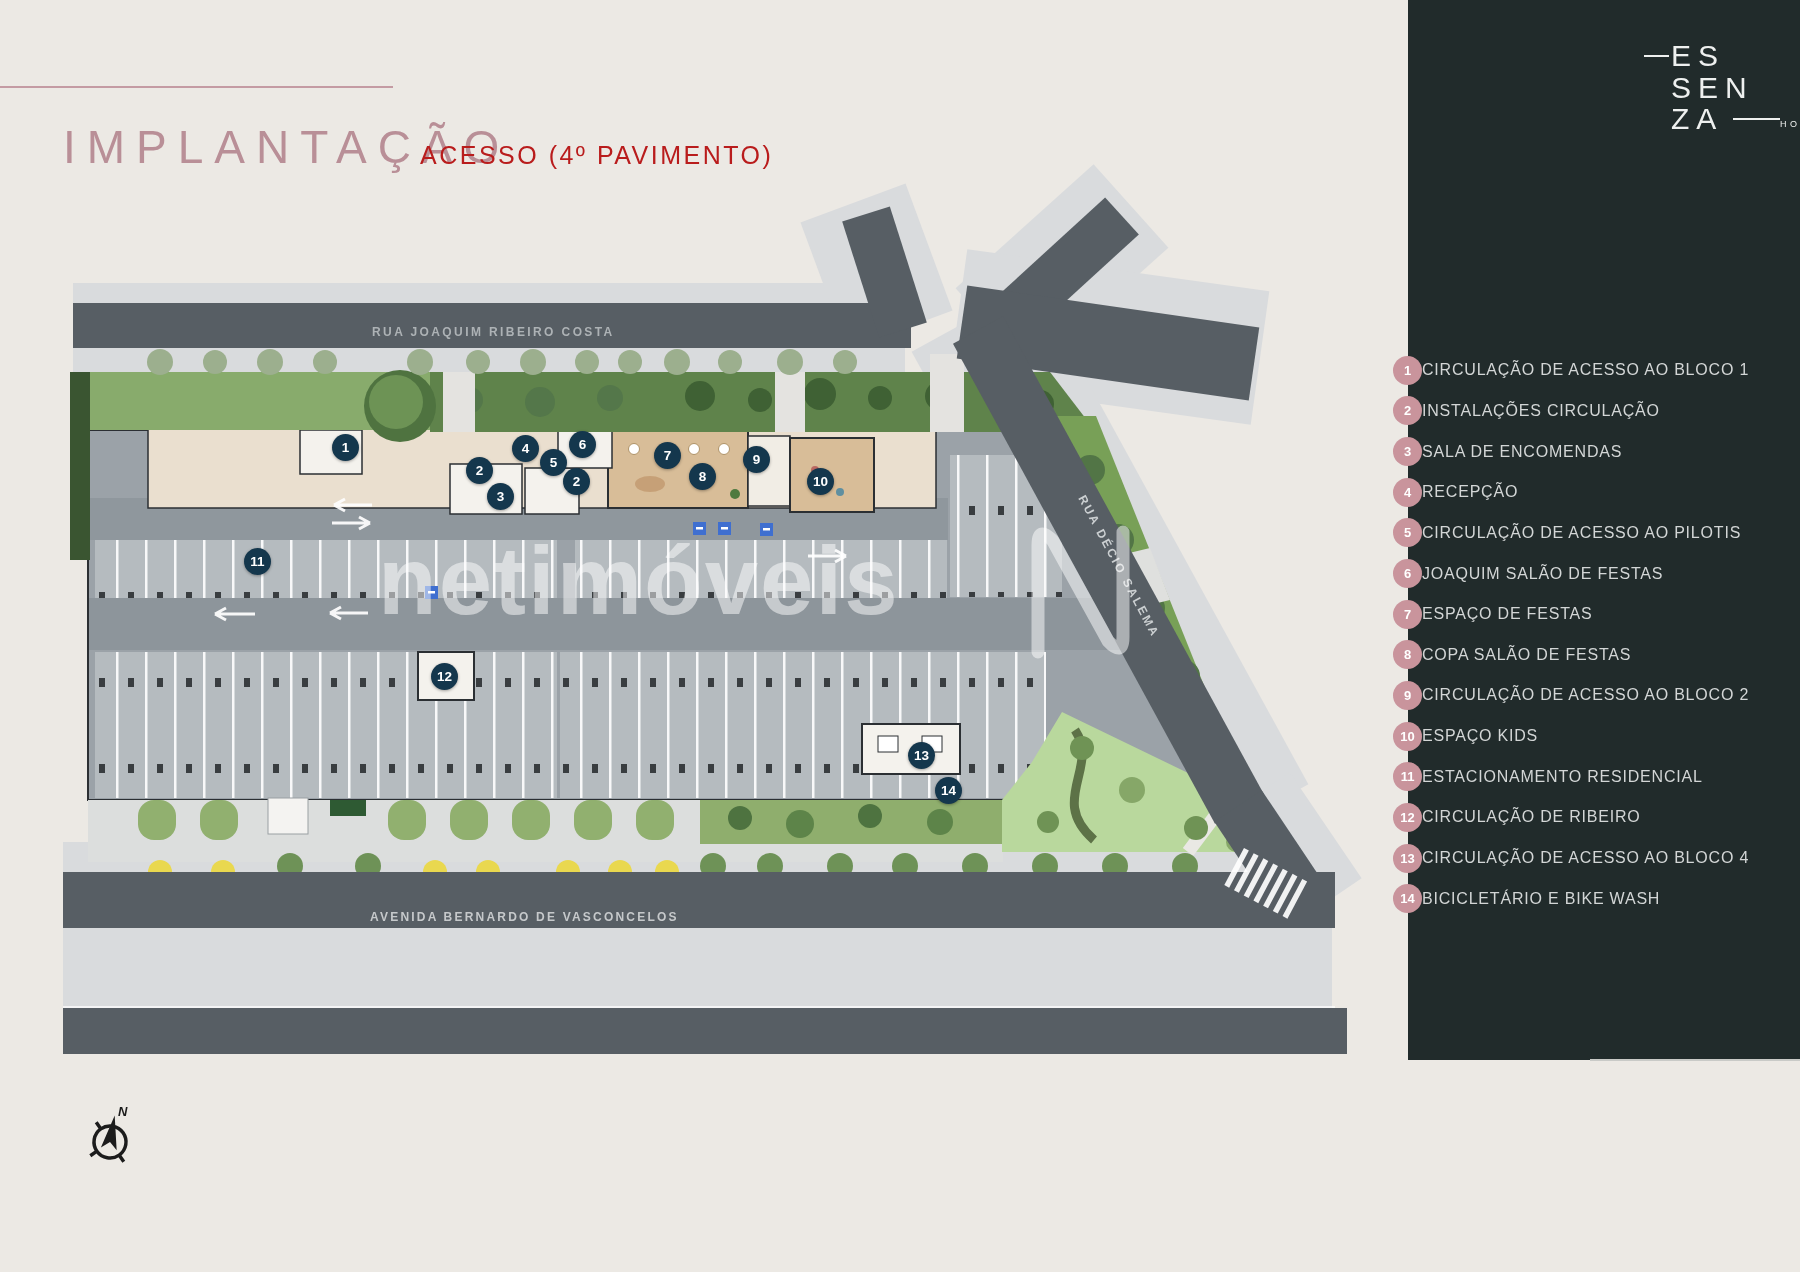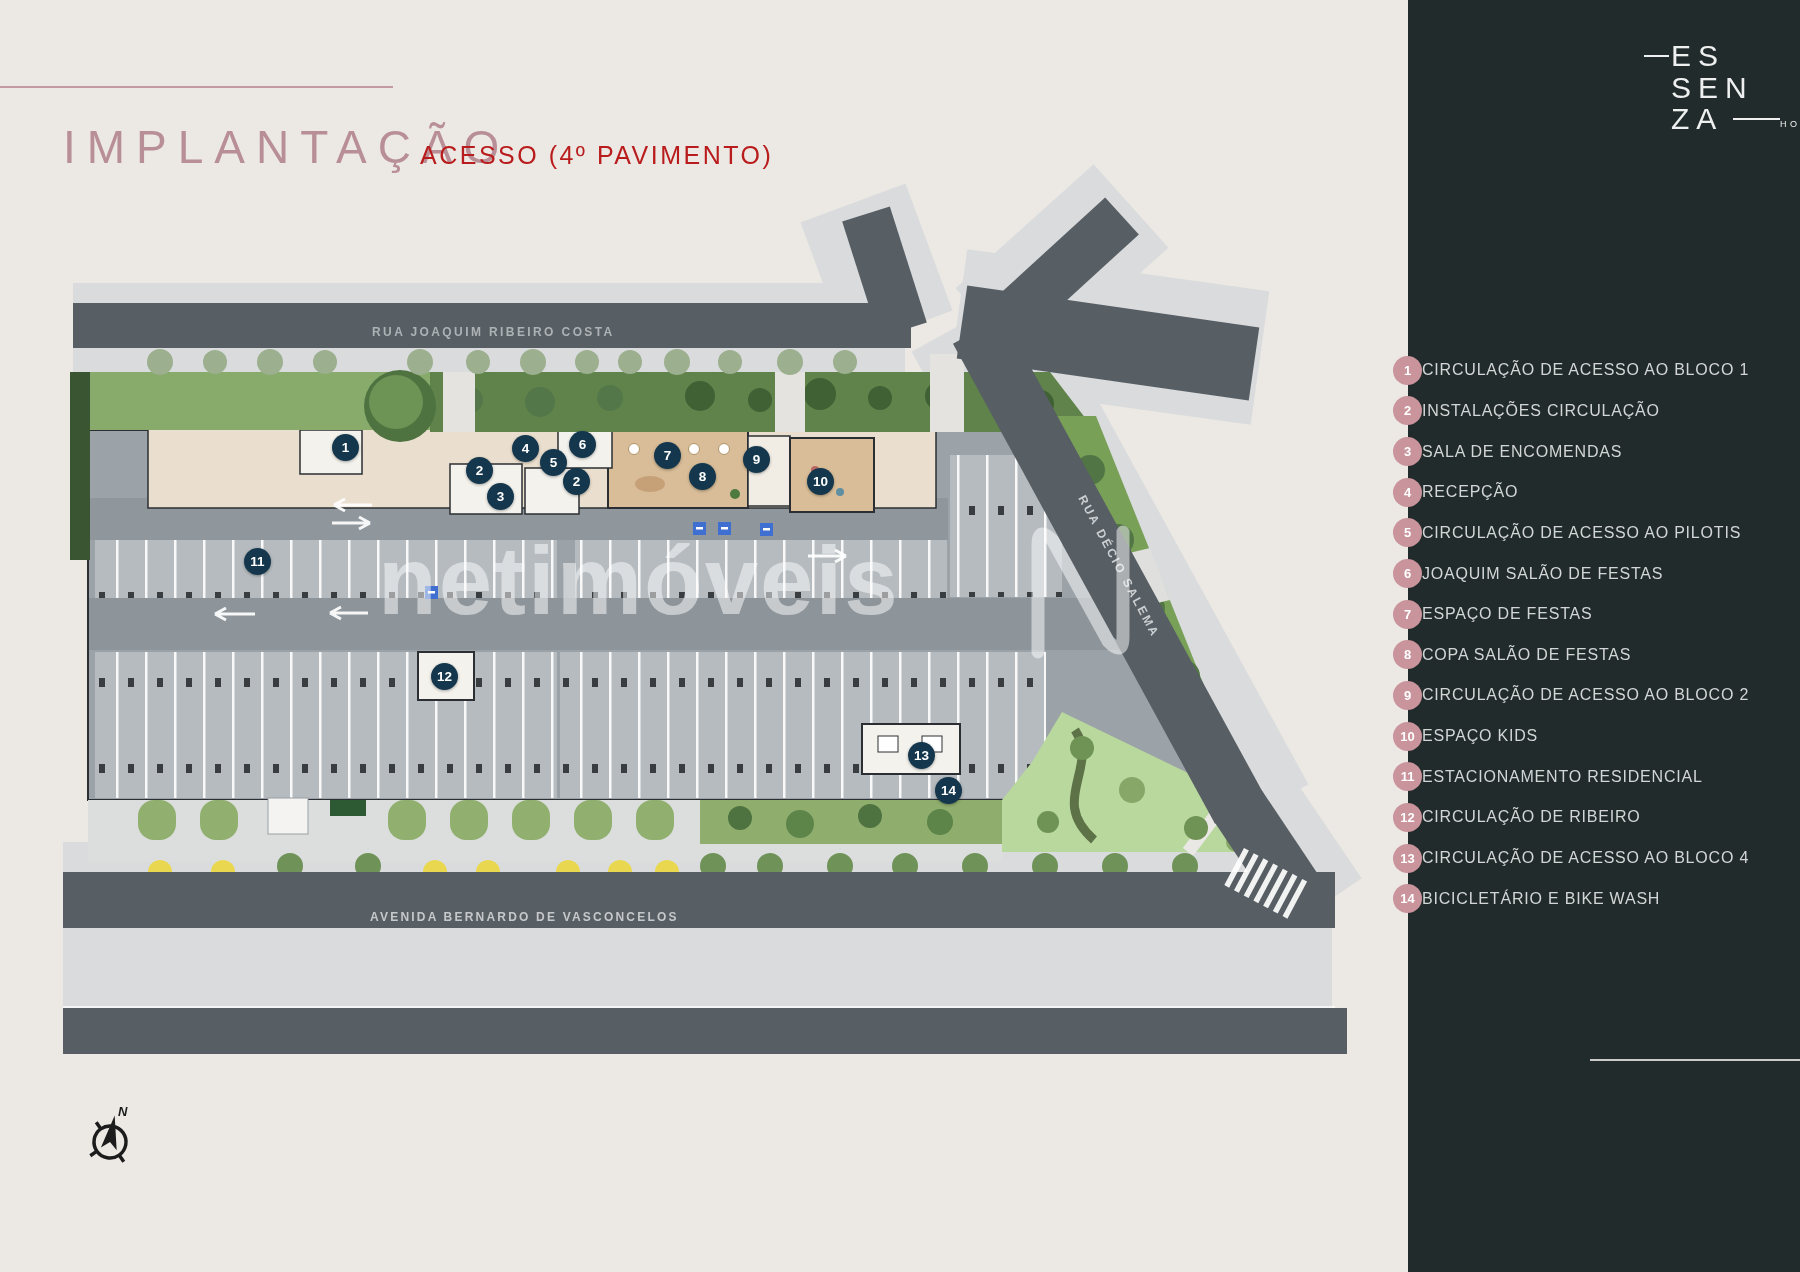--- a/index.html
+++ b/index.html
@@ -11,21 +11,21 @@
               letter-spacing:11px;color:#b98f97;line-height:1;white-space:nowrap;}
   .page-subtitle{position:absolute;left:420px;top:143px;font-size:25px;font-weight:400;
               letter-spacing:2.5px;color:#b91c1c;line-height:1;white-space:nowrap;}
   
   svg.plan{position:absolute;left:0;top:0;}
   
   .pmark{position:absolute;width:27px;height:27px;border-radius:50%;background:#14374d;
          color:#fff;font-size:13.5px;font-weight:700;display:flex;align-items:center;
          justify-content:center;box-shadow:0 1px 3px rgba(0,0,0,.35);}
   
-  .sidebar{position:absolute;left:1408px;top:0;width:392px;height:1272px;background:#212b2b;}
+  .sidebar{position:absolute;left:1408px;top:0;width:392px;height:1060px;background:#212b2b;}
   .sidebar-rule{position:absolute;left:182px;top:1059px;width:210px;height:2px;background:#c9cac7;}
   .logo{position:absolute;top:40px;left:263px;color:#eef0ef;font-weight:300;font-size:30px;
         letter-spacing:7px;line-height:1.05;}
   .logo-l1{position:relative;}
   .logo-bar{position:absolute;left:-27px;top:15px;width:25px;height:2px;background:#eef0ef;}
   .logo-l3{position:relative;}
   .logo-sub{position:absolute;left:62px;bottom:3px;display:flex;flex-direction:row;
             font-size:9px;letter-spacing:3.5px;line-height:1.5;font-weight:400;}
   .logo-sub em{font-style:normal;}
   .logo-subrule{display:block;width:47px;height:1.5px;background:#eef0ef;margin-bottom:4px;}

